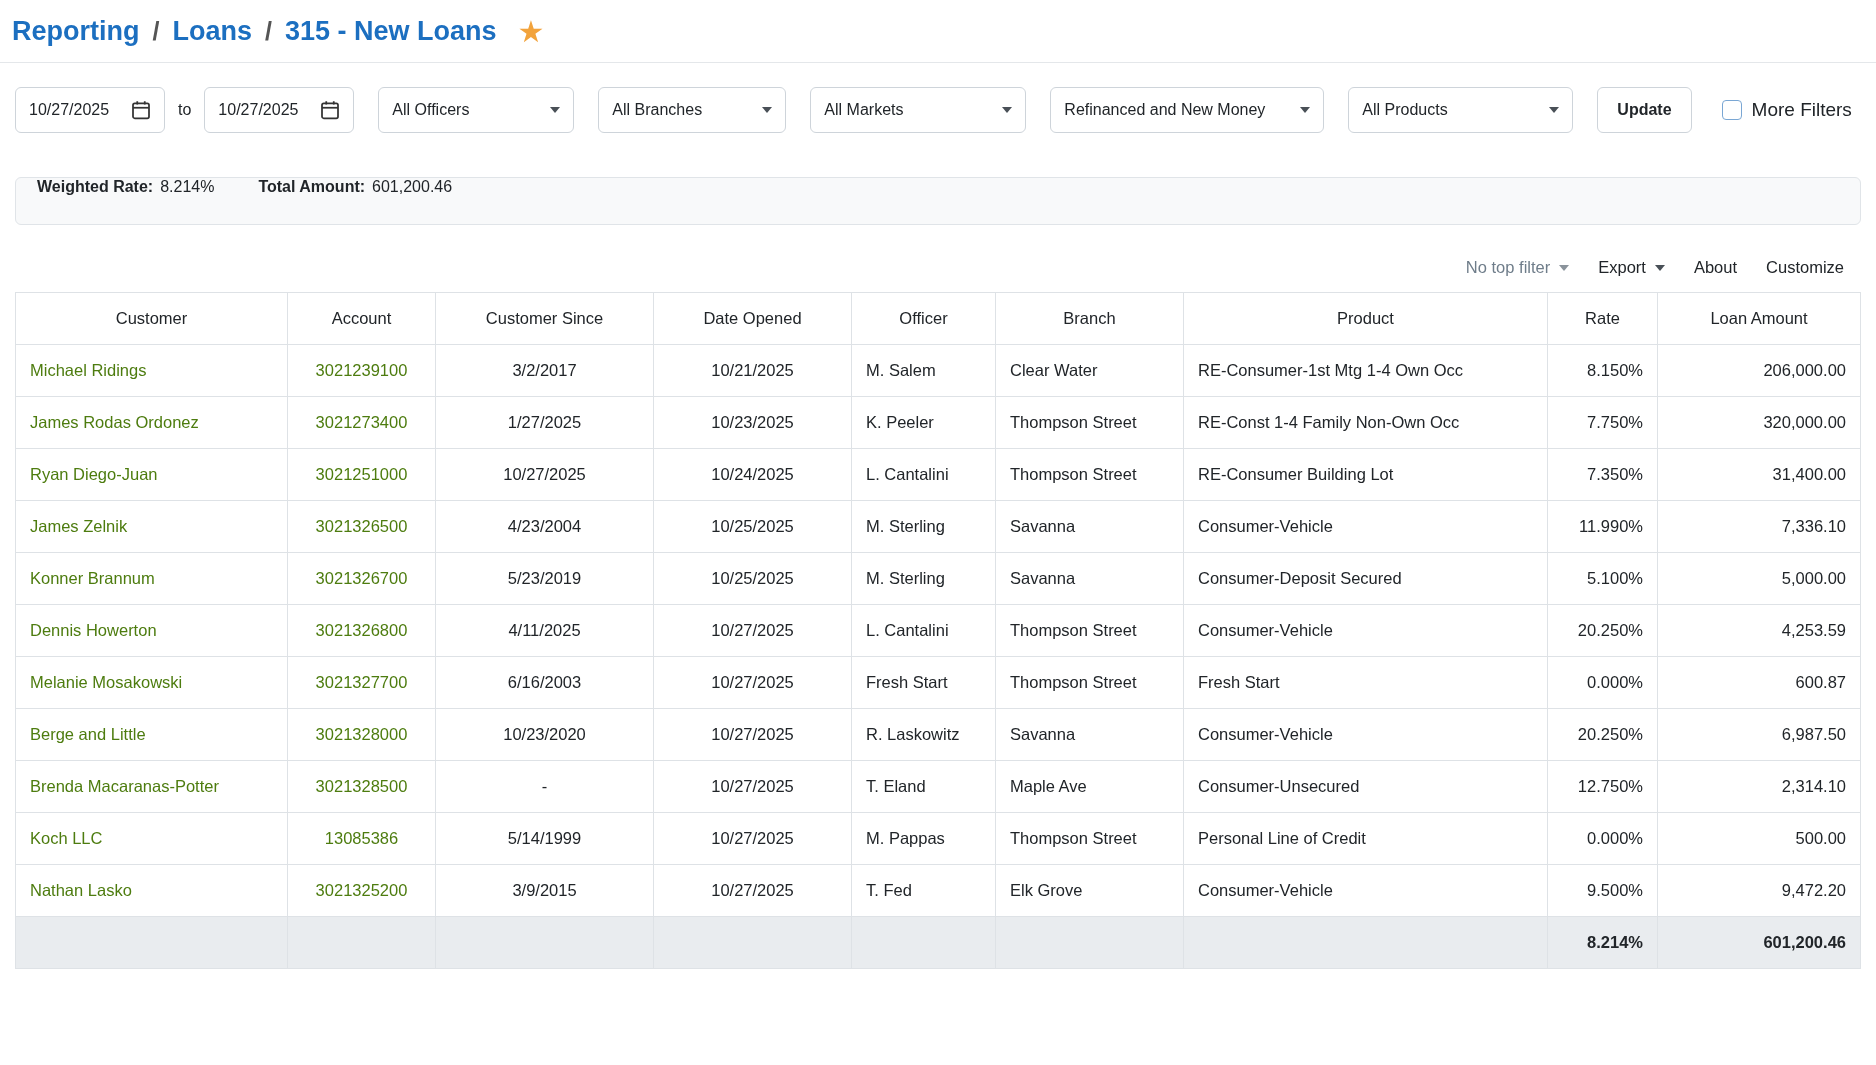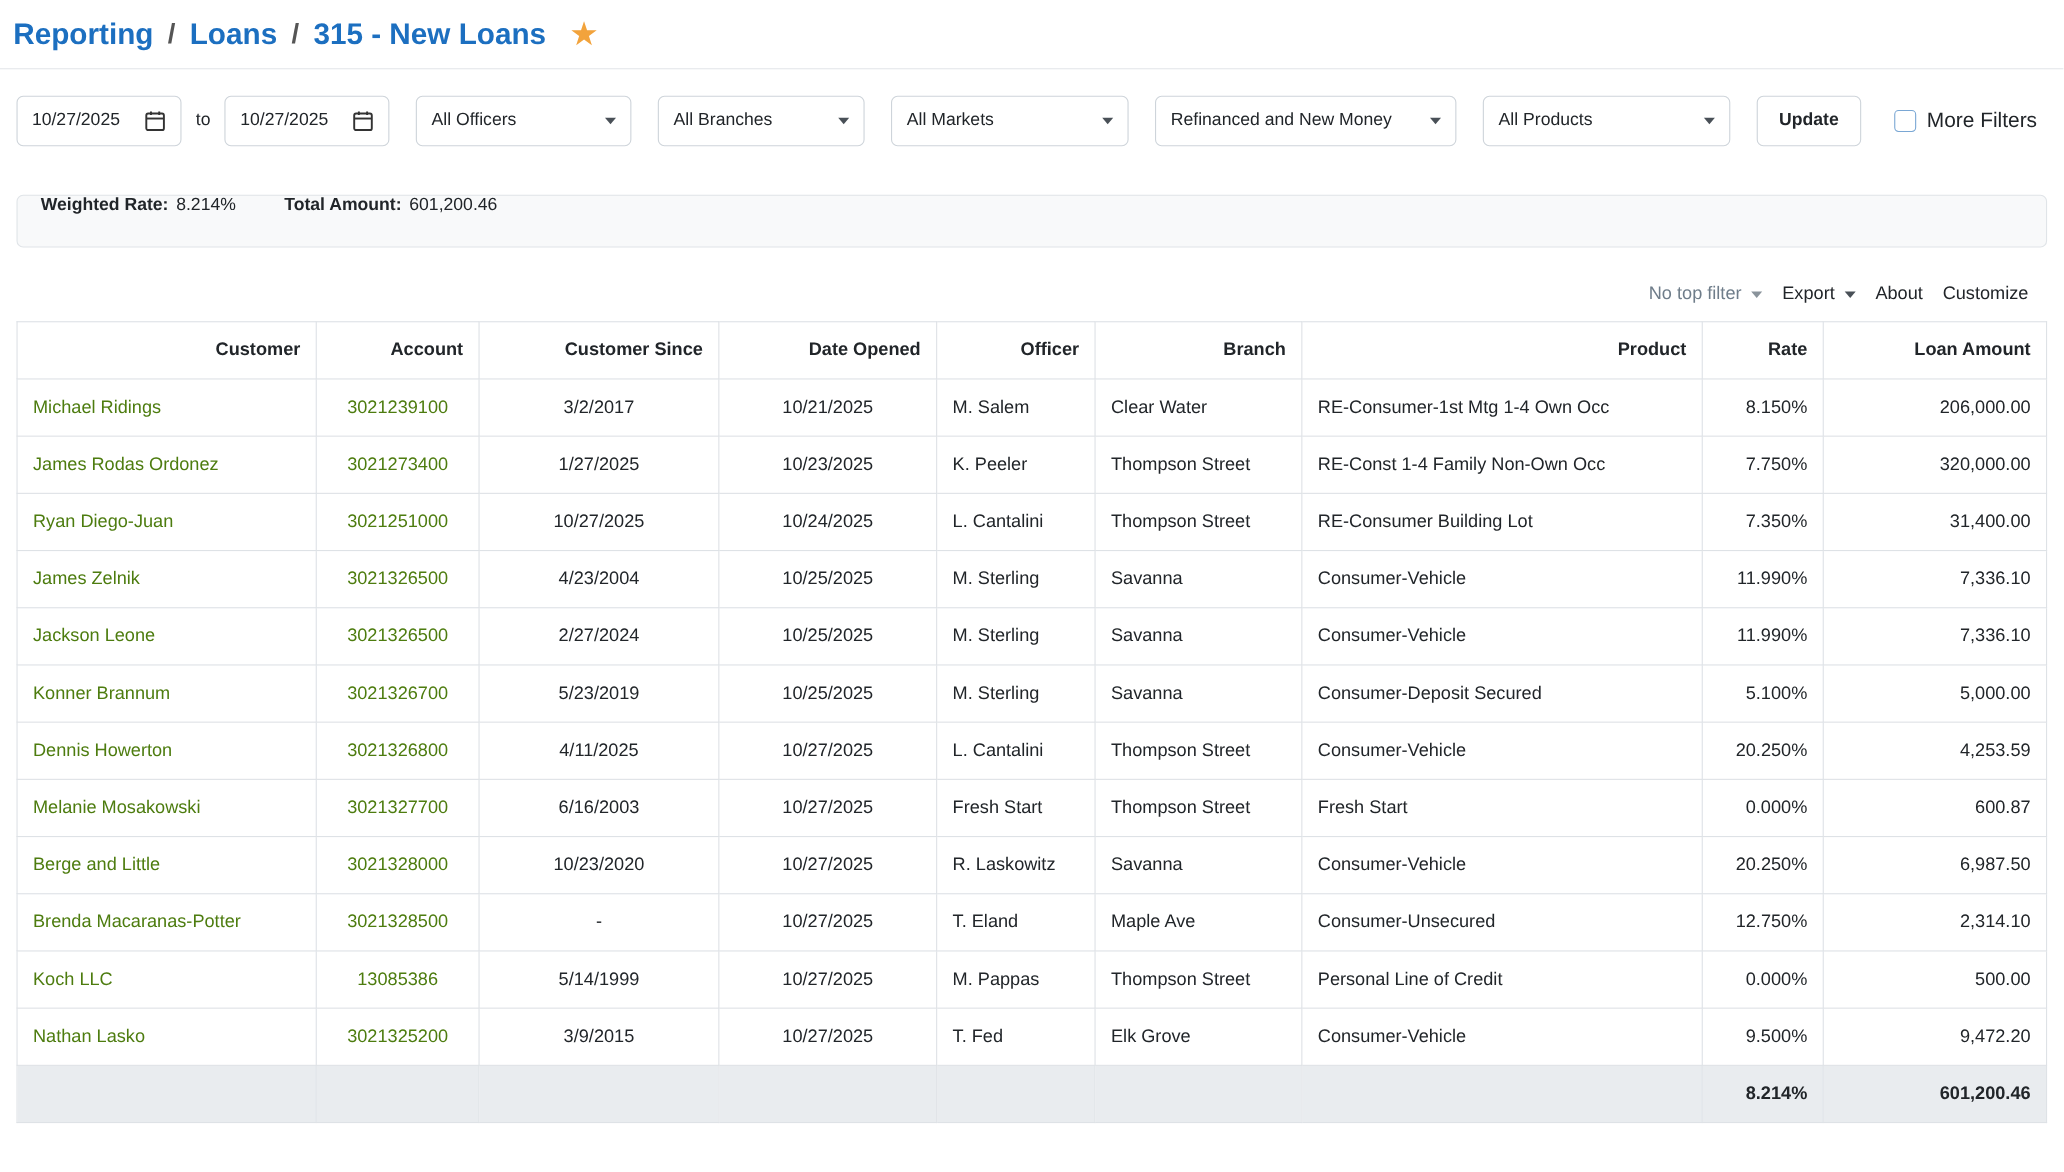--- a/index.html
+++ b/index.html
@@ -55,36 +55,36 @@
     margin-top: 44px; height: 48px;
     background: #f8f9fa; border: 1px solid #e0e4e8; border-radius: 6px;
     display: flex; align-items: flex-start; padding: 0 21px; font-size: 16px;
   }
   .summary b { font-weight: 700; margin-right: 7px; }
   .summary .val { margin-right: 44px; }
 
   
   .toolbar {
     margin-top: 18px; padding: 15px 17px;
-    display: flex; justify-content: flex-end; align-items: center; gap: 18px;
+    display: flex; justify-content: flex-end; align-items: center; gap: 29px;
     font-size: 16.5px;
   }
   .tool { display: flex; align-items: center; cursor: pointer; color: #212529; }
   .tool.muted { color: #6f7d8a; }
   .tool .caret { margin-left: 9px; }
 
   
   table.report {
     width: 100%; border-collapse: collapse; table-layout: fixed; font-size: 16.5px;
   }
   .report th, .report td {
     border: 1px solid #dee2e6; height: 52px; padding: 0 14px;
     overflow: hidden; white-space: nowrap;
   }
-  .report th { font-weight: 700; text-align: right; color: #212529; cursor: pointer; }
+  .report th { font-weight: 400; text-align: center; color: #212529; cursor: pointer; }
   .c-left  { text-align: left; }
   .c-center{ text-align: center; }
   .c-right { text-align: right; }
   a.cell-link { color: #4d7c0f; text-decoration: none; cursor: pointer; }
   .report tfoot td { background: #e9ecef; font-weight: 700; }
 </style>
 </head>
 <body>
 
 <div class="topbar">
@@ -240,31 +240,20 @@
           <td class="c-center"><a class="cell-link">3021326500</a></td>
           <td class="c-center">4/23/2004</td>
           <td class="c-center">10/25/2025</td>
           <td class="c-left">M. Sterling</td>
           <td class="c-left">Savanna</td>
           <td class="c-left">Consumer-Vehicle</td>
           <td class="c-right">11.990%</td>
           <td class="c-right">7,336.10</td>
         </tr>
         <tr>
-          <td class="c-left"><a class="cell-link">Jackson Leone</a></td>
-          <td class="c-center"><a class="cell-link">3021326500</a></td>
-          <td class="c-center">2/27/2024</td>
-          <td class="c-center">10/25/2025</td>
-          <td class="c-left">M. Sterling</td>
-          <td class="c-left">Savanna</td>
-          <td class="c-left">Consumer-Vehicle</td>
-          <td class="c-right">11.990%</td>
-          <td class="c-right">7,336.10</td>
-        </tr>
-        <tr>
           <td class="c-left"><a class="cell-link">Konner Brannum</a></td>
           <td class="c-center"><a class="cell-link">3021326700</a></td>
           <td class="c-center">5/23/2019</td>
           <td class="c-center">10/25/2025</td>
           <td class="c-left">M. Sterling</td>
           <td class="c-left">Savanna</td>
           <td class="c-left">Consumer-Deposit Secured</td>
           <td class="c-right">5.100%</td>
           <td class="c-right">5,000.00</td>
         </tr>

